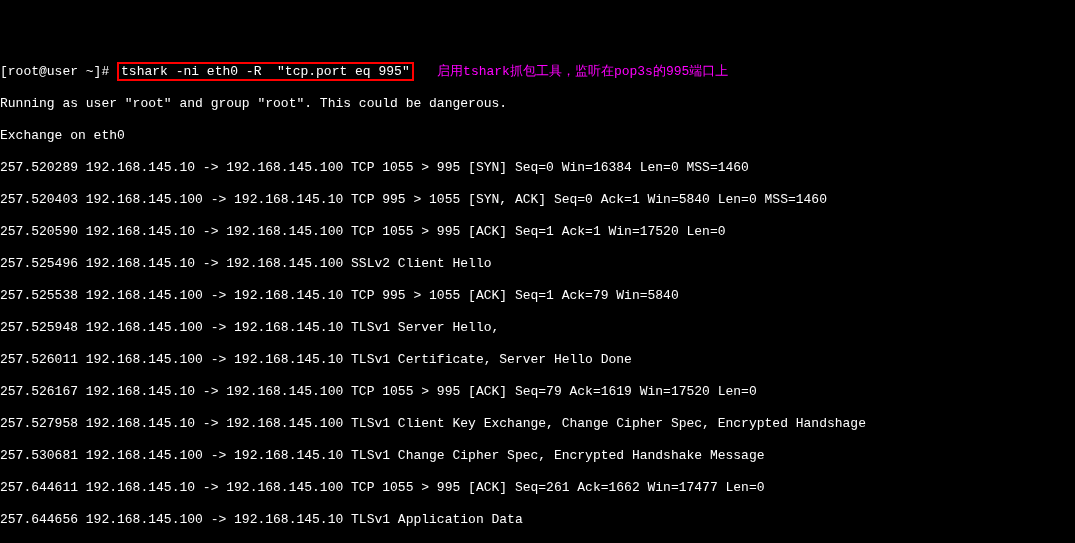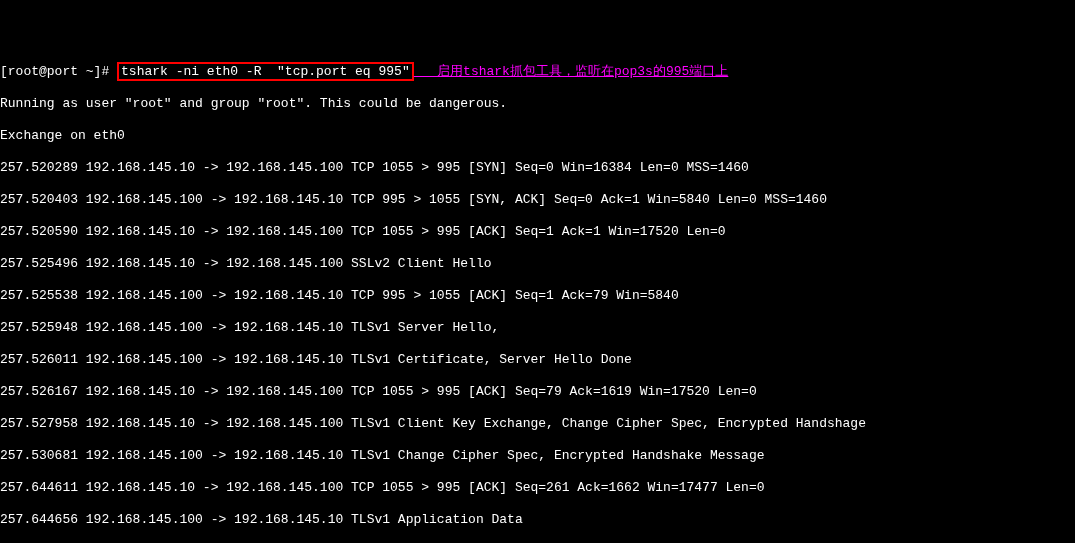--- a/index.html
+++ b/index.html
@@ -17,29 +17,28 @@
   }
   .line { display: block; }
   .cmd-box {
     border: 2px solid #ff0000;
     padding: 0 2px;
     display: inline;
   }
   .cmd-annot {
     color: #ff00ff;
     display: inline;
-    text-decoration: underline;
   }
 </style>
 </head>
 <body>
 
 
 
-<span class="line"><span>[root@port ~]# </span><span class="cmd-box">tshark -ni eth0 -R  "tcp.port eq 995"</span><span class="cmd-annot">   启用tshark抓包工具，监听在pop3s的995端口上</span></span>
+<span class="line"><span>[root@user ~]# </span><span class="cmd-box">tshark -ni eth0 -R  "tcp.port eq 995"</span><span class="cmd-annot">   启用tshark抓包工具，监听在pop3s的995端口上</span></span>
 <span class="line">Running as user "root" and group "root". This could be dangerous.</span>
 <span class="line">Exchange on eth0</span>
 <span class="line">257.520289 192.168.145.10 -&gt; 192.168.145.100 TCP 1055 &gt; 995 [SYN] Seq=0 Win=16384 Len=0 MSS=1460</span>
 <span class="line">257.520403 192.168.145.100 -&gt; 192.168.145.10 TCP 995 &gt; 1055 [SYN, ACK] Seq=0 Ack=1 Win=5840 Len=0 MSS=1460</span>
 <span class="line">257.520590 192.168.145.10 -&gt; 192.168.145.100 TCP 1055 &gt; 995 [ACK] Seq=1 Ack=1 Win=17520 Len=0</span>
 <span class="line">257.525496 192.168.145.10 -&gt; 192.168.145.100 SSLv2 Client Hello</span>
 <span class="line">257.525538 192.168.145.100 -&gt; 192.168.145.10 TCP 995 &gt; 1055 [ACK] Seq=1 Ack=79 Win=5840</span>
 <span class="line">257.525948 192.168.145.100 -&gt; 192.168.145.10 TLSv1 Server Hello,</span>
 <span class="line">257.526011 192.168.145.100 -&gt; 192.168.145.10 TLSv1 Certificate, Server Hello Done</span>
 <span class="line">257.526167 192.168.145.10 -&gt; 192.168.145.100 TCP 1055 &gt; 995 [ACK] Seq=79 Ack=1619 Win=17520 Len=0</span>

